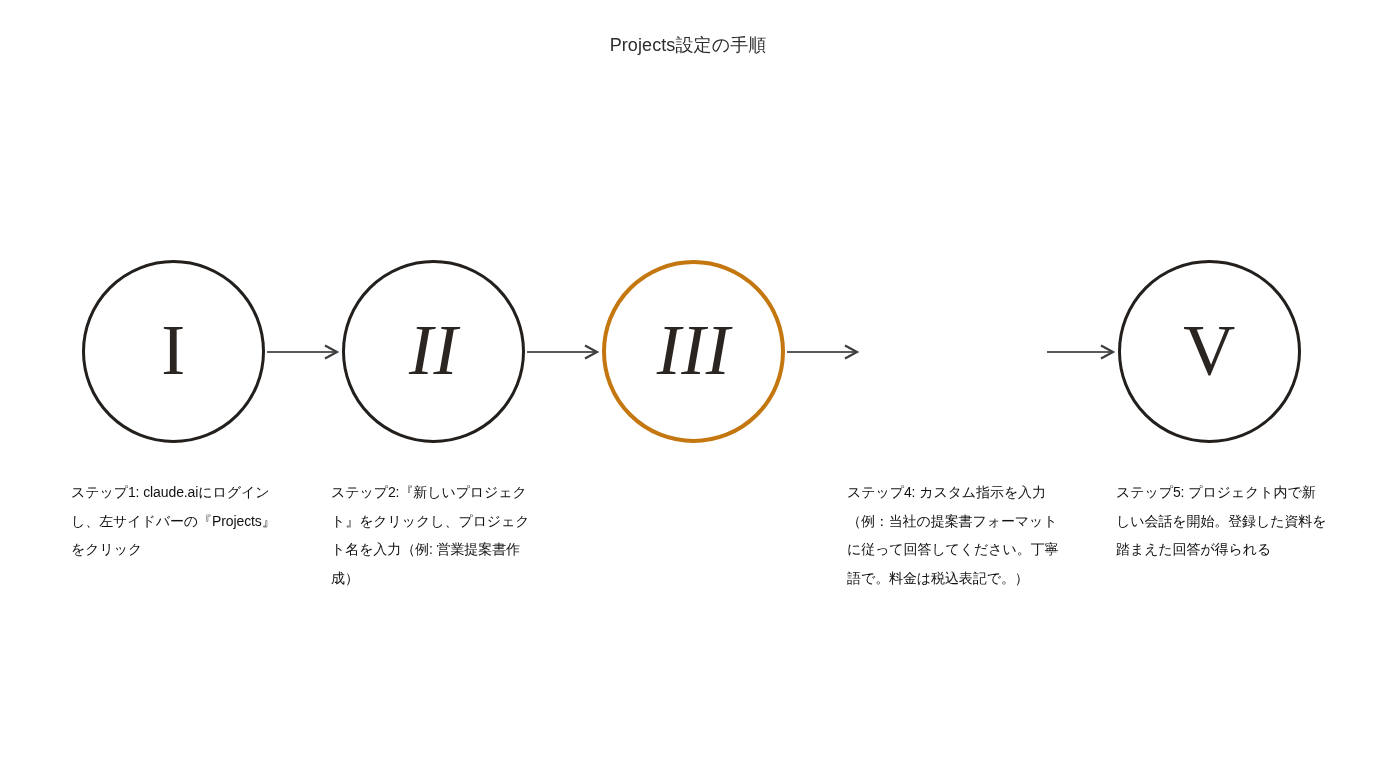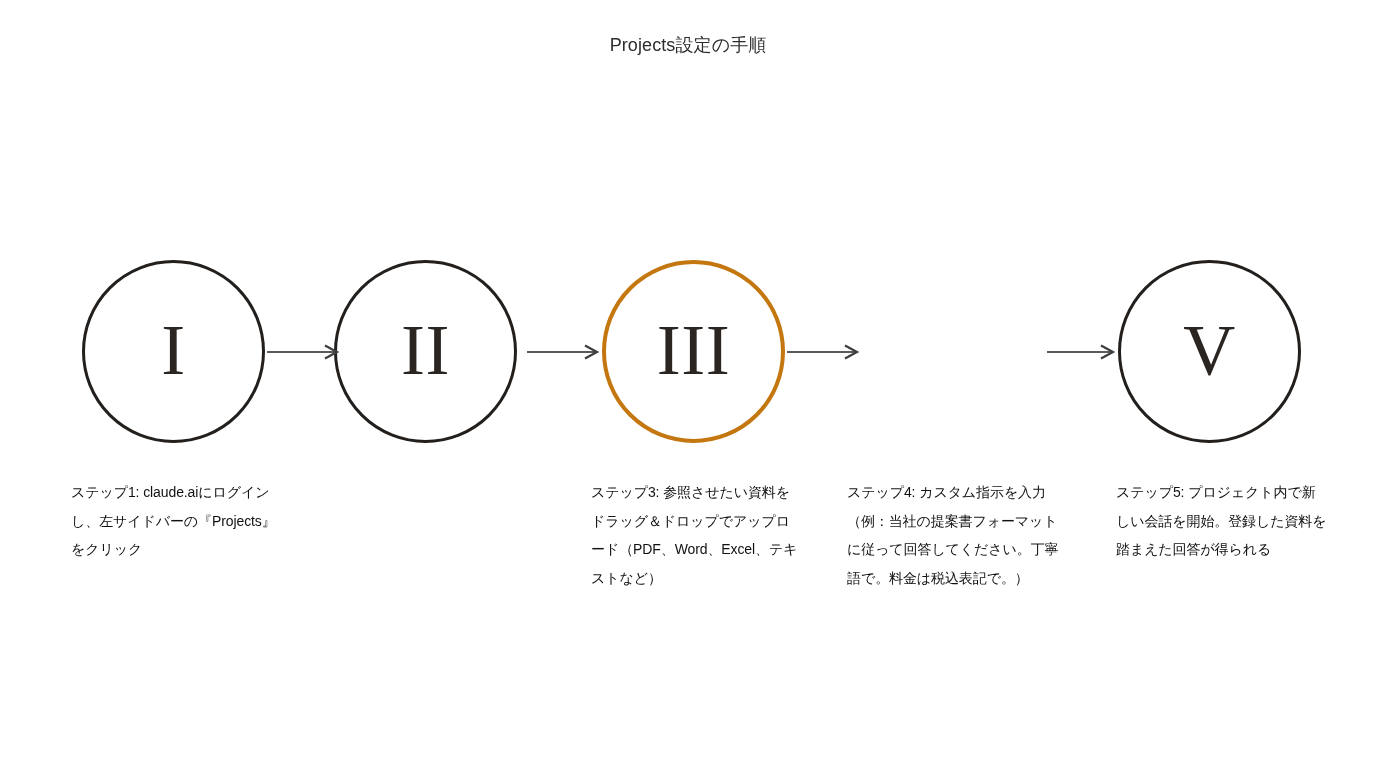--- a/index.html
+++ b/index.html
@@ -62,20 +62,21 @@
     box-sizing: border-box;
     background: #ffffff;
     display: flex;
     align-items: center;
     justify-content: center;
   }
 
   .circle.accent {
     border-color: #c4760f;
     border-width: 4px;
+    font-style: italic;
   }
 
   .numeral {
     font-family: "Liberation Serif", "DejaVu Serif", serif;
     font-size: 72px;
     line-height: 72px;
     color: #2b2521;
     letter-spacing: 0.5px;
     position: relative;
     top: -2px;
@@ -102,21 +103,21 @@
     line-height: 28.5px;
     color: #111111;
     text-align: left;
     word-break: break-all;
     overflow-wrap: anywhere;
     letter-spacing: -0.1px;
   }
 
   
   .s1 { left: 82px; }
-  .s2 { left: 334px; }
+  .s2 { left: 342px; font-style: italic; }
   .s3 { left: 602px; }
   .s4 { left: 862px; }
   .s5 { left: 1118px; }
 
   .c1 { left: 71px; }
   .c2 { left: 331px; }
   .c3 { left: 591px; }
   .c4 { left: 847px; }
   .c5 { left: 1104px; margin-left: 12px; }
 
@@ -182,21 +183,21 @@
 
     <div class="connector k4">
       <svg width="70" height="16" viewBox="0 0 70 16" aria-hidden="true">
         <line x1="0" y1="8" x2="64" y2="8" stroke="#5a5a5a" stroke-width="2.2"></line>
         <polyline points="54,1.5 66,8 54,14.5" fill="none" stroke="#3d3d3d" stroke-width="2.2"></polyline>
       </svg>
     </div>
 
     <div class="caption c1">ステップ1: claude.aiにログインし、左サイドバーの『Projects』をクリック</div>
 
-
-    <div class="caption c3">ステップ3: 参照させたい資料をドラッグ＆ドロップでアップロード（PDF、Word、Excel、テキストなど）</div>
+    <div class="caption c2">ステップ2:『新しいプロジェクト』をクリックし、プロジェクト名を入力（例: 営業提案書作成）</div>
+
 
     <div class="caption c4">ステップ4: カスタム指示を入力（例：当社の提案書フォーマットに従って回答してください。丁寧語で。料金は税込表記で。）</div>
 
     <div class="caption c5">ステップ5: プロジェクト内で新しい会話を開始。登録した資料を踏まえた回答が得られる</div>
 
   </div>
 </div>
 
 </body></html>

